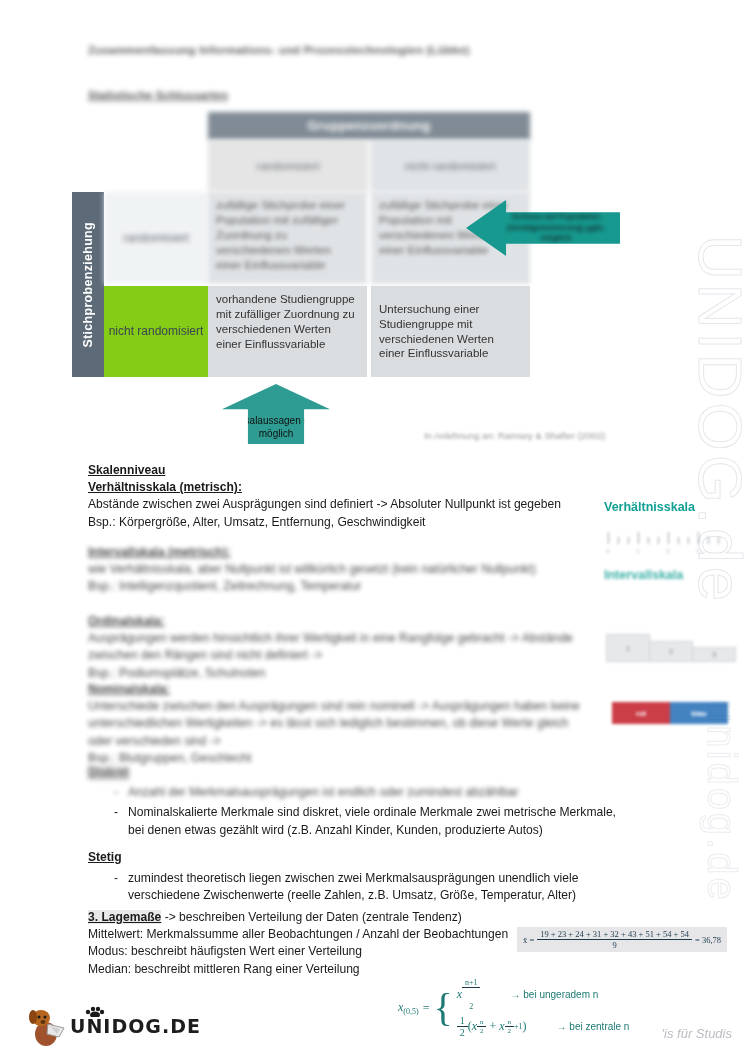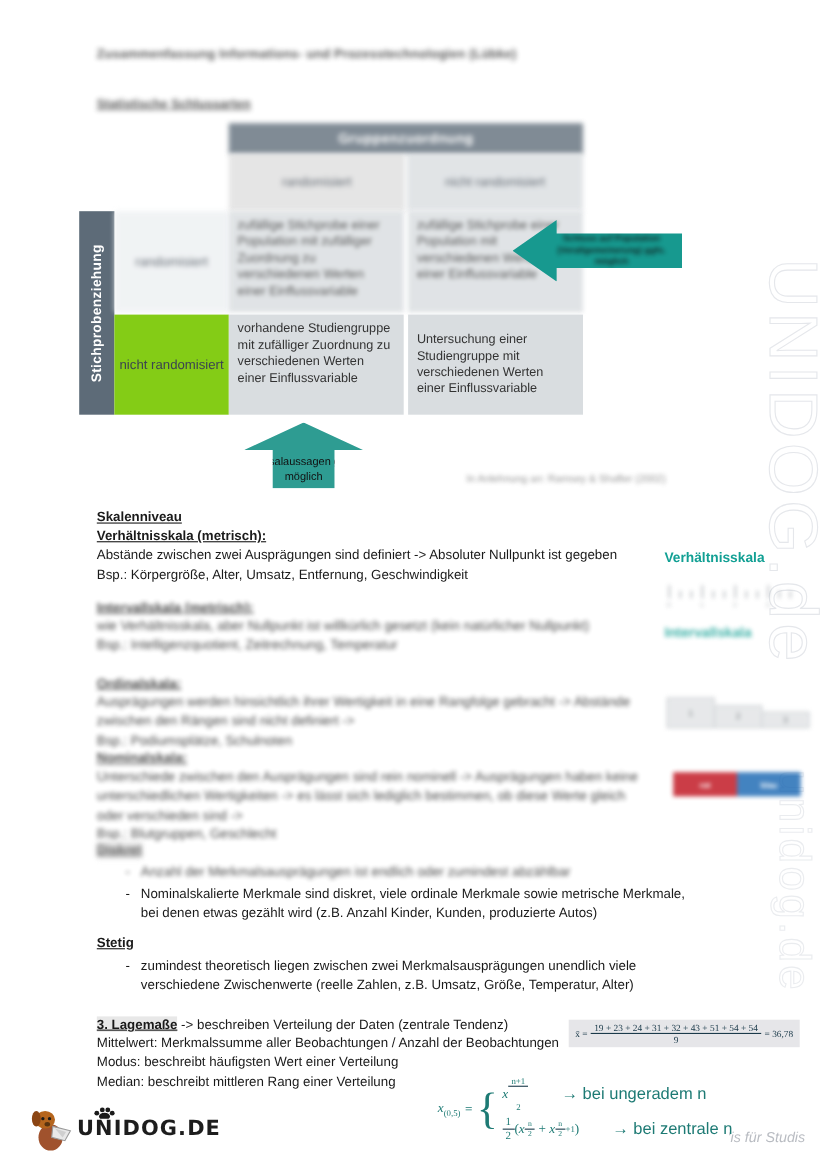--- a/index.html
+++ b/index.html
@@ -200,21 +200,21 @@
   .median-formula {
     position: absolute; left: 398px; top: 978px;
     color: #1d7a74;
     font-family: "Liberation Serif", serif;
     display: flex; align-items: center; gap: 4px;
     font-size: 12px;
   }
   .brace { font-size: 40px; line-height: .85; font-weight: 300; }
   .mf-rows { display: flex; flex-direction: column; gap: 4px; }
   .mf-row { display: flex; align-items: center; }
-  .mf-note { margin-left: 30px; font-size: 15px; font-family: "Liberation Sans", sans-serif; }
+  .mf-note { margin-left: 30px; font-size: 10px; font-family: "Liberation Sans", sans-serif; }
   .sm { font-size: 8px; vertical-align: sub; }
 
   
   .logo { position: absolute; left: 26px; top: 1004px; display: flex; align-items: center; }
   .logo-text {
     font-size: 19px; font-weight: bold; letter-spacing: 1px;
     color: #1d1d1d; font-family: "DejaVu Sans", sans-serif;
   }
 </style>
 </head>
@@ -316,33 +316,33 @@
   </div>
 
   <div class="tb" style="left:88px; top:764px; width:545px;">
     <div class="u hl blur-h" style="display:inline-block;">Diskret</div>
     <div style="display:flex; gap:10px; margin-left:26px; margin-top:3px;" class="blur">
       <span>-</span>
       <span>Anzahl der Merkmalsausprägungen ist endlich oder zumindest abzählbar</span>
     </div>
     <div style="display:flex; gap:10px; margin-left:26px; margin-top:3px;">
       <span>-</span>
-      <span>Nominalskalierte Merkmale sind diskret, viele ordinale Merkmale sowie metrische Merkmale, bei denen etwas gezählt wird (z.B. Anzahl Kinder, Kunden, produzierte Autos)</span>
+      <span>Nominalskalierte Merkmale sind diskret, viele ordinale Merkmale zwei metrische Merkmale, bei denen etwas gezählt wird (z.B. Anzahl Kinder, Kunden, produzierte Autos)</span>
     </div>
   </div>
 
   <div class="tb" style="left:88px; top:849px; width:545px;">
     <div class="u" style="display:inline-block;">Stetig</div>
     <div style="display:flex; gap:10px; margin-left:26px; margin-top:4px;">
       <span>-</span>
       <span>zumindest theoretisch liegen zwischen zwei Merkmalsausprägungen unendlich viele verschiedene Zwischenwerte (reelle Zahlen, z.B. Umsatz, Größe, Temperatur, Alter)</span>
     </div>
   </div>
 
-  <div class="tb" style="left:88px; top:909px; width:440px;margin-top:14px;">
+  <div class="tb" style="left:88px; top:909px; width:440px;">
     <div>
       <span class="u hl">3. Lagemaße</span><span> -&gt; beschreiben Verteilung der Daten (zentrale Tendenz)</span>
     </div>
     <div>
       <span class="b">Mittelwert</span><span>: Merkmalssumme aller Beobachtungen / Anzahl der Beobachtungen</span>
     </div>
     <div>
       <span class="b">Modus</span><span>: beschreibt häufigsten Wert einer Verteilung</span>
     </div>
     <div>

